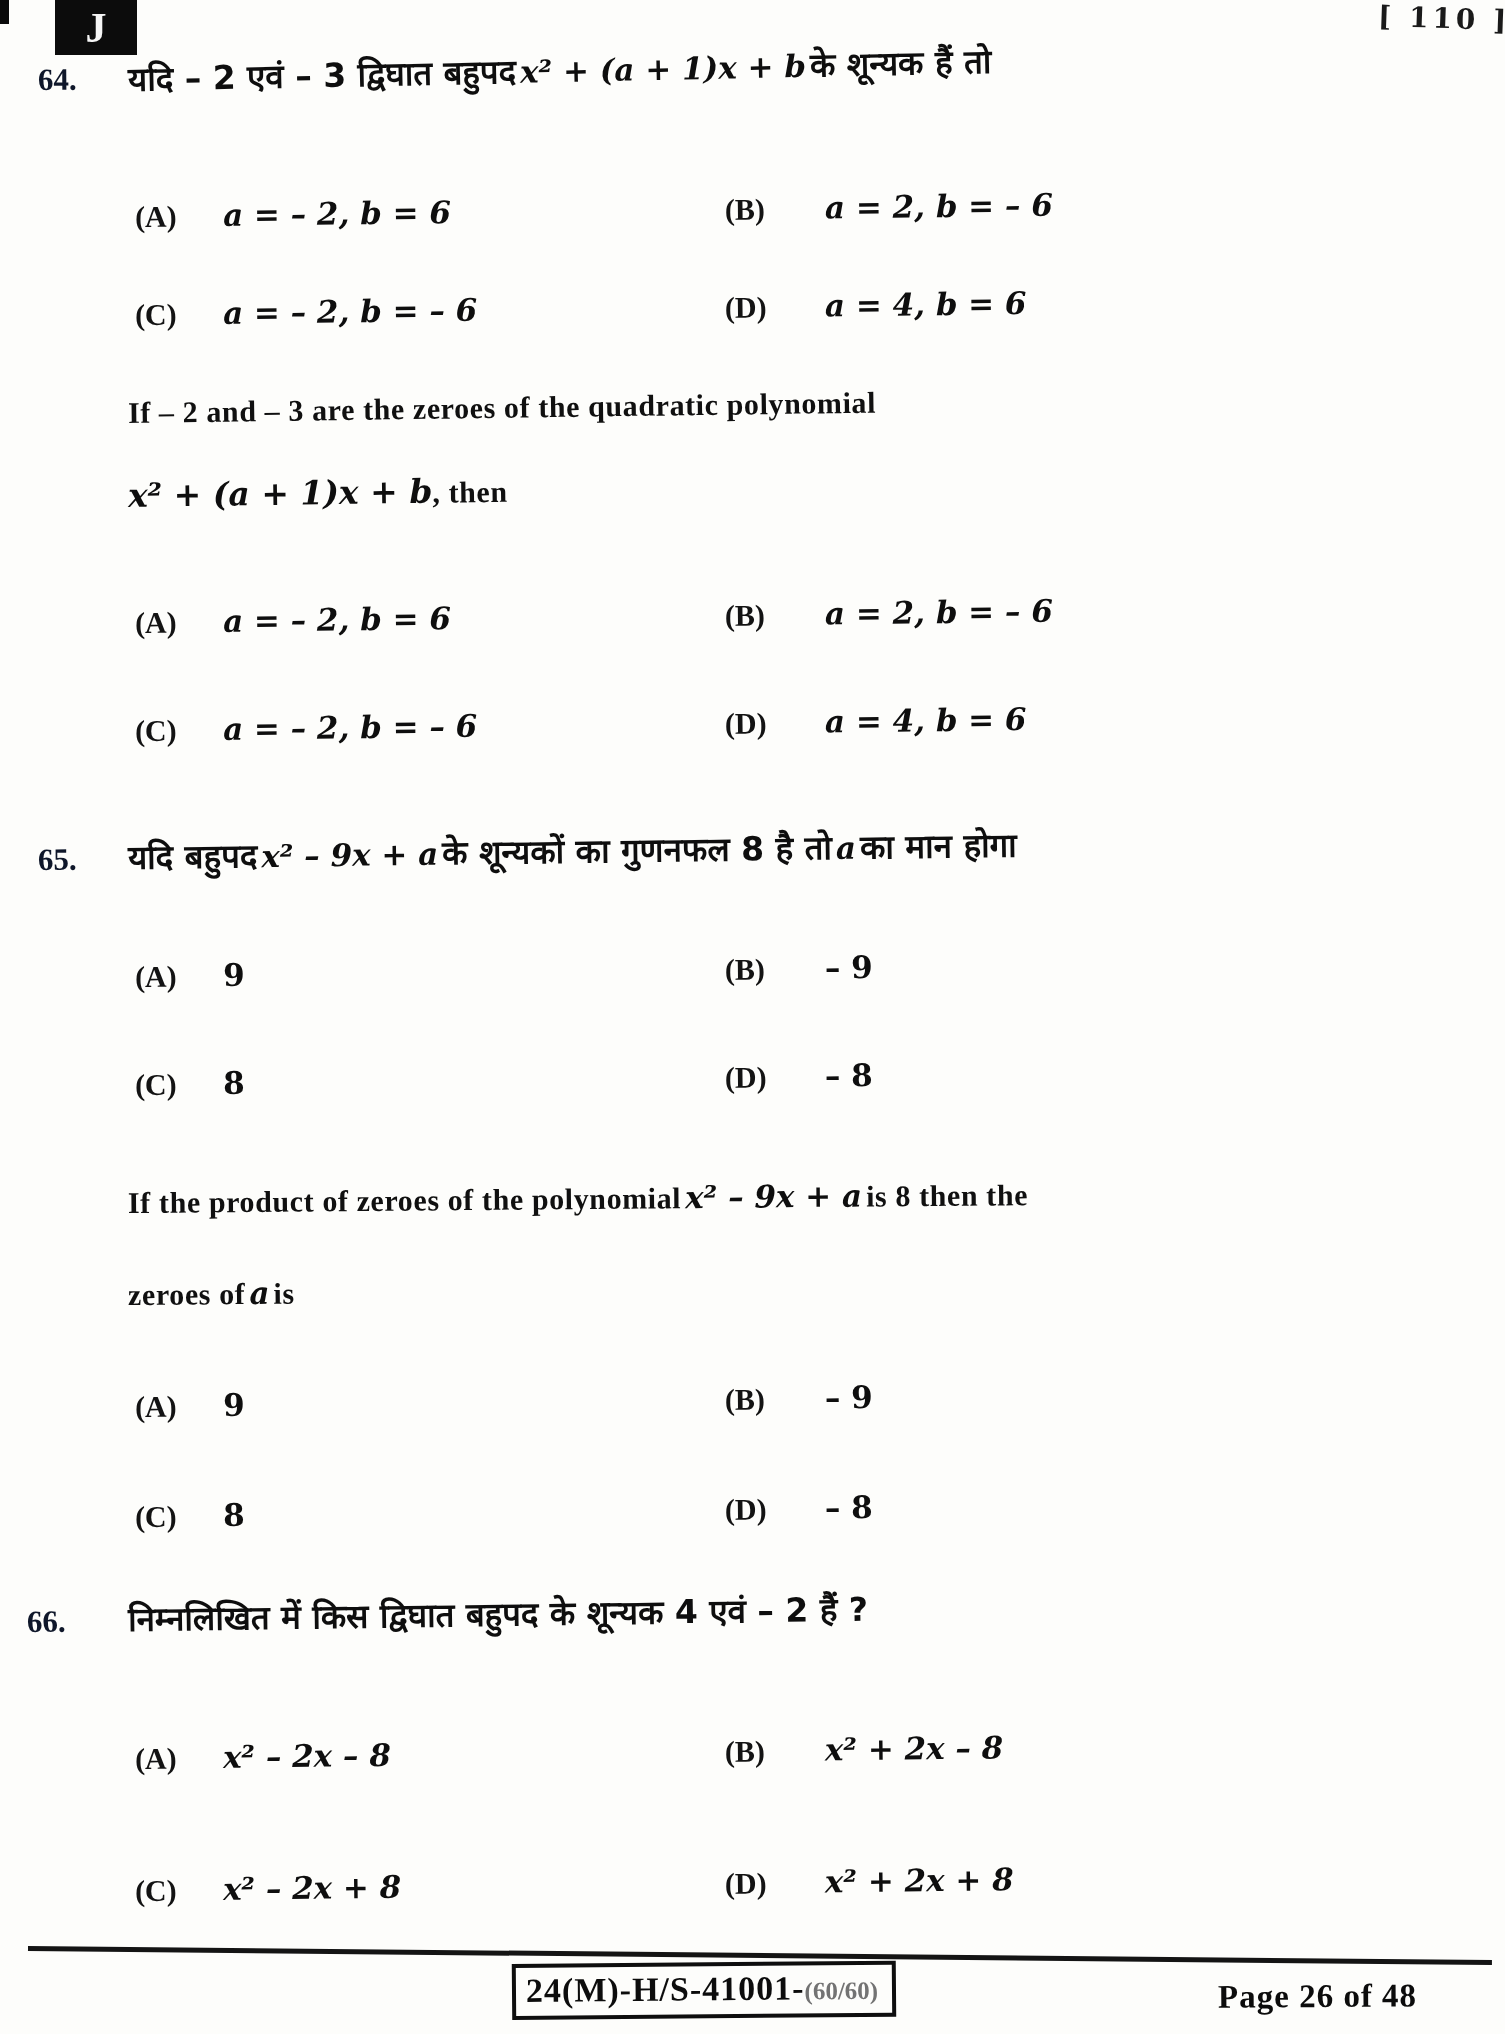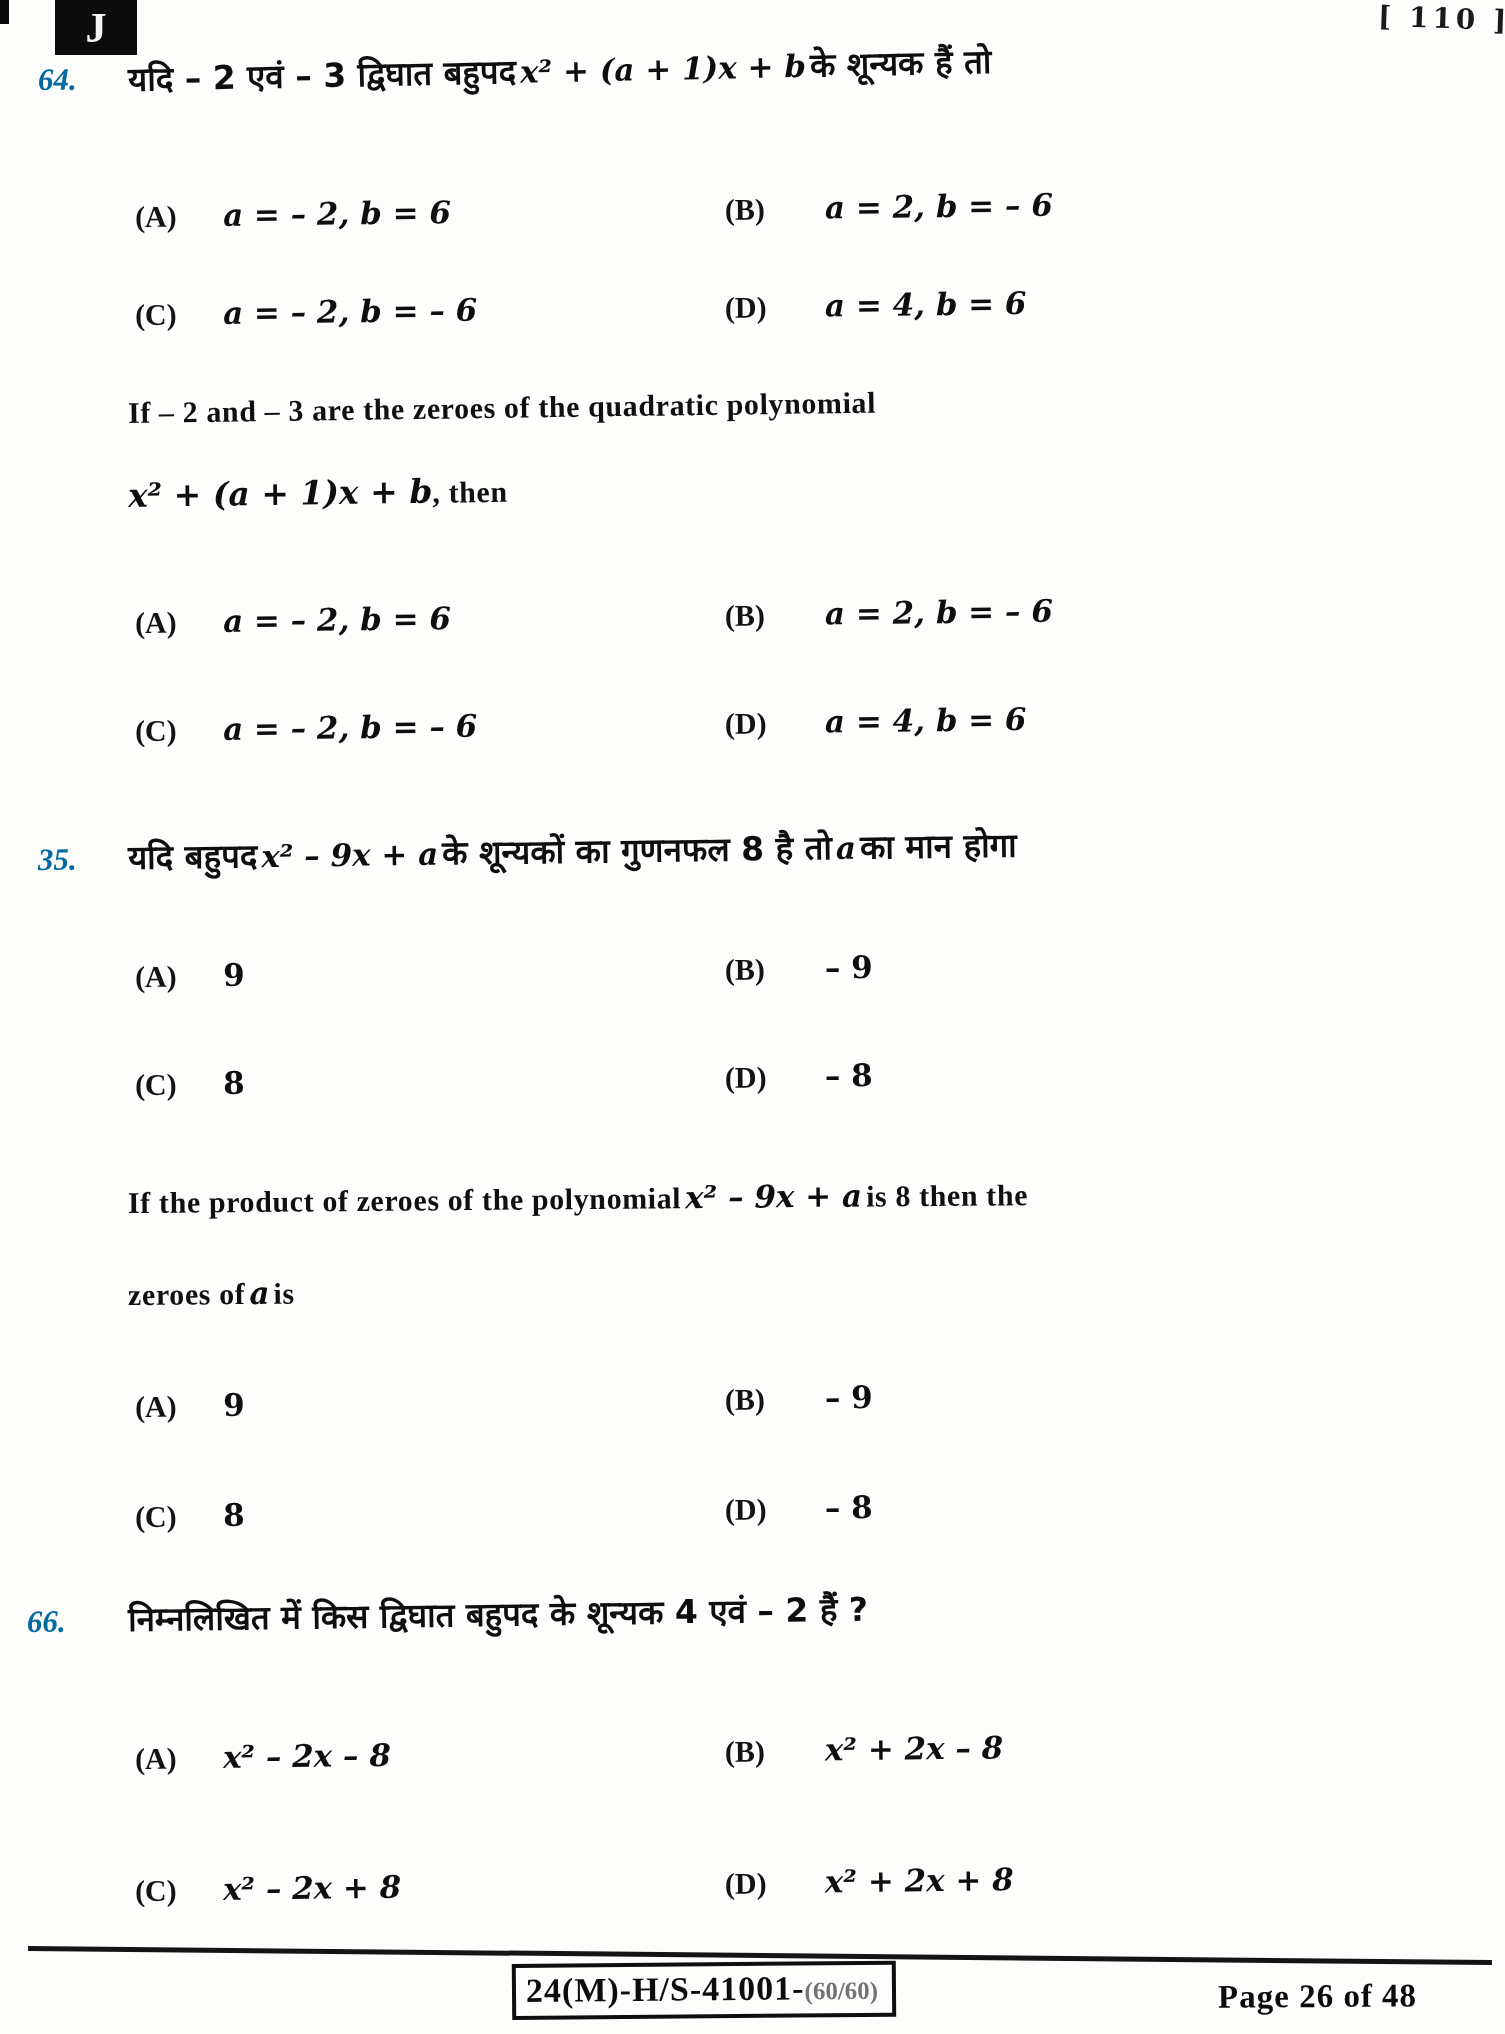--- a/index.html
+++ b/index.html
@@ -32,21 +32,21 @@
     left:1378px; top:2px;
     font-family:"DejaVu Serif", serif;
     font-size:28px; font-weight:bold;
     letter-spacing:4px;
     transform:rotate(2deg);
     color:#1a1a1a;
   }
 
   .qnum {
     font-family:"Liberation Serif", serif;
-    font-weight:bold; font-size:31px; color:#0369a1;font-style:italic;
+    font-weight:bold; font-size:31px; color:#0f172a;
   }
   .hindi {
     font-family:"DejaVu Sans", "Liberation Sans", sans-serif;
     font-weight:bold; font-size:33px; color:#0e0e0e;
   }
   .eng {
     font-family:"Liberation Serif", serif;
     font-weight:bold; font-size:30px; letter-spacing:0.6px; color:#101010;
   }
   .math {
@@ -144,21 +144,21 @@
     <span class="optlabel">(B)</span>
     <span class="optval">a = 2, b = – 6</span>
   </div>
   <div class="abs optrow italic-vals" style="top:712px;">
     <span class="optlabel">(C)</span>
     <span class="optval">a = – 2, b = – 6</span>
     <span class="optlabel">(D)</span>
     <span class="optval">a = 4, b = 6</span>
   </div>
 
-  <div class="abs qnum tilt-c" style="left:38px; top:842px;">35.</div>
+  <div class="abs qnum tilt-c" style="left:38px; top:842px;">65.</div>
 
   <div class="abs tilt-b" style="left:128px; top:834px;">
     <span class="hindi">यदि बहुपद</span>
     <span class="math">x² – 9x + a</span>
     <span class="hindi">के शून्यकों का गुणनफल 8 है तो</span>
     <span class="math">a</span>
     <span class="hindi">का मान होगा</span>
   </div>
 
   <div class="abs optrow" style="top:958px;">

